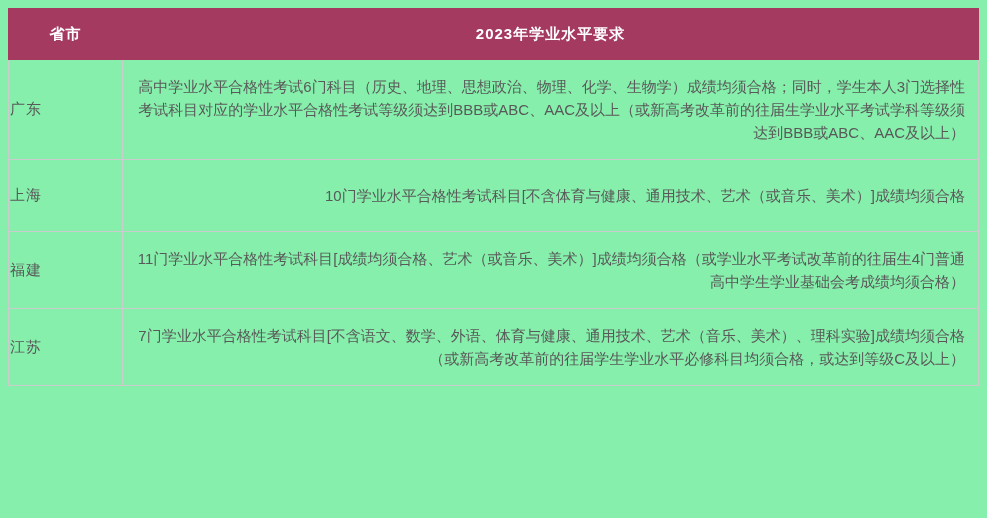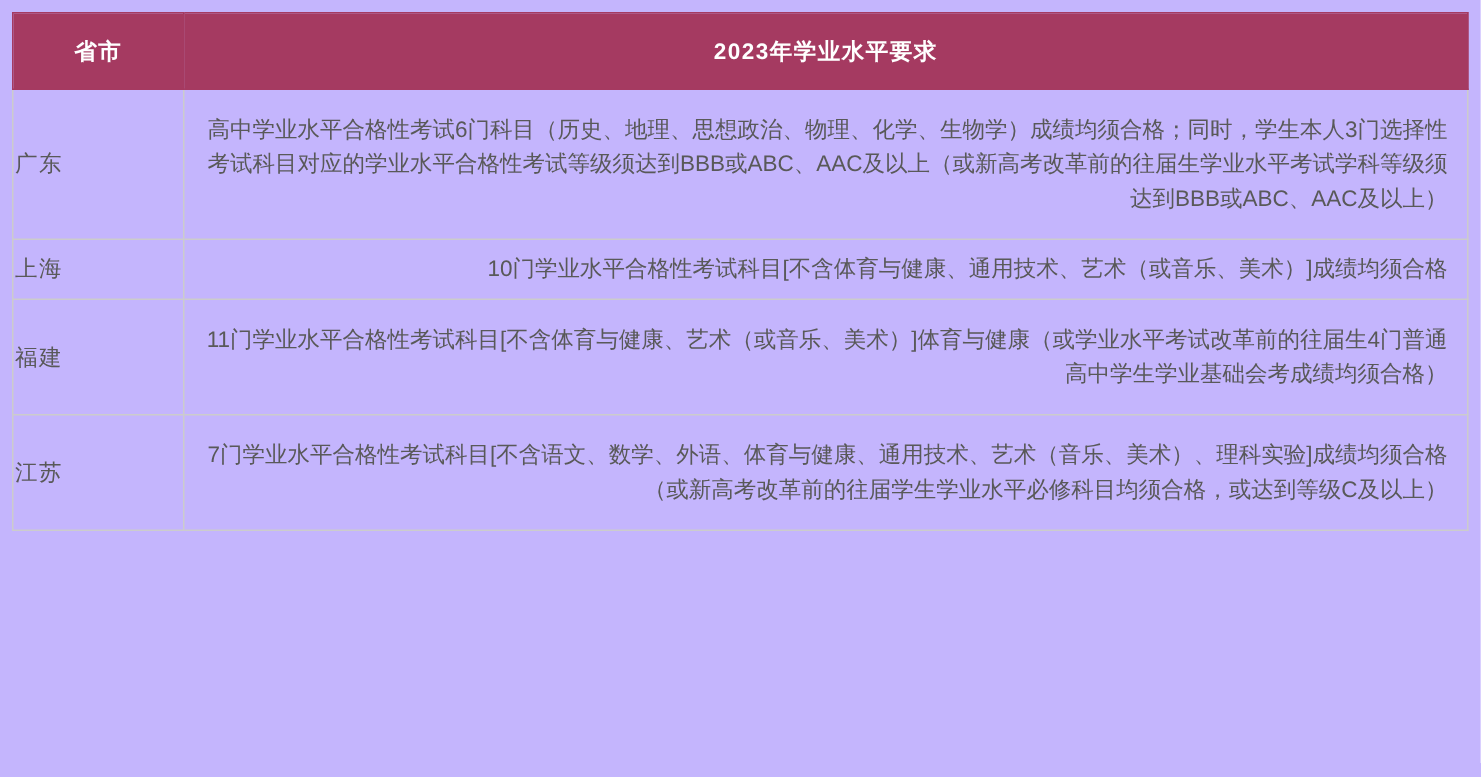--- a/index.html
+++ b/index.html
@@ -6,21 +6,21 @@
     margin: 0;
     padding: 0;
     background: #ffffff;
     font-family: "Liberation Sans", "DejaVu Sans", sans-serif;
   }
   .page {
     width: 987px;
     height: 518px;
     box-sizing: border-box;
     padding: 8px;
-    background: #c4b5fd;
+    background: #86efac;
   }
   table.req-table {
     width: 971px;
     border-collapse: collapse;
     table-layout: fixed;
   }
   .req-table col.col-province { width: 114px; }
   .req-table thead th {
     background: #a53a61;
     color: #ffffff;
@@ -44,21 +44,21 @@
   }
   .req-table tbody td.province {
     letter-spacing: 1px;
   }
   .req-table tbody td.requirement {
     padding: 15px 13px;
     line-height: 23px;
     text-align: right;
     word-break: break-all;
   }
-  .req-table tbody tr.row-single td.requirement { padding: 8px 13px; margin-top: 32px; }
+  .req-table tbody tr.row-single td.requirement { padding: 24px 13px; margin-top: 32px; }
 </style>
 </head>
 <body>
 
 <div class="page">
   <table class="req-table">
     <colgroup>
       <col class="col-province">
       <col class="col-requirement">
     </colgroup>
@@ -72,21 +72,21 @@
       <tr>
         <td class="province">广东</td>
         <td class="requirement">高中学业水平合格性考试6门科目（历史、地理、思想政治、物理、化学、生物学）成绩均须合格；同时，学生本人3门选择性考试科目对应的学业水平合格性考试等级须达到BBB或ABC、AAC及以上（或新高考改革前的往届生学业水平考试学科等级须达到BBB或ABC、AAC及以上）</td>
       </tr>
       <tr class="row-single">
         <td class="province">上海</td>
         <td class="requirement">10门学业水平合格性考试科目[不含体育与健康、通用技术、艺术（或音乐、美术）]成绩均须合格</td>
       </tr>
       <tr>
         <td class="province">福建</td>
-        <td class="requirement">11门学业水平合格性考试科目[不含体育与健康、艺术（或音乐、美术）]体育与健康（或学业水平考试改革前的往届生4门普通高中学生学业基础会考成绩均须合格）</td>
+        <td class="requirement">11门学业水平合格性考试科目[成绩均须合格、艺术（或音乐、美术）]成绩均须合格（或学业水平考试改革前的往届生4门普通高中学生学业基础会考成绩均须合格）</td>
       </tr>
       <tr>
         <td class="province">江苏</td>
         <td class="requirement">7门学业水平合格性考试科目[不含语文、数学、外语、体育与健康、通用技术、艺术（音乐、美术）、理科实验]成绩均须合格（或新高考改革前的往届学生学业水平必修科目均须合格，或达到等级C及以上）</td>
       </tr>
     </tbody>
   </table>
 </div>
 
 </body></html>

